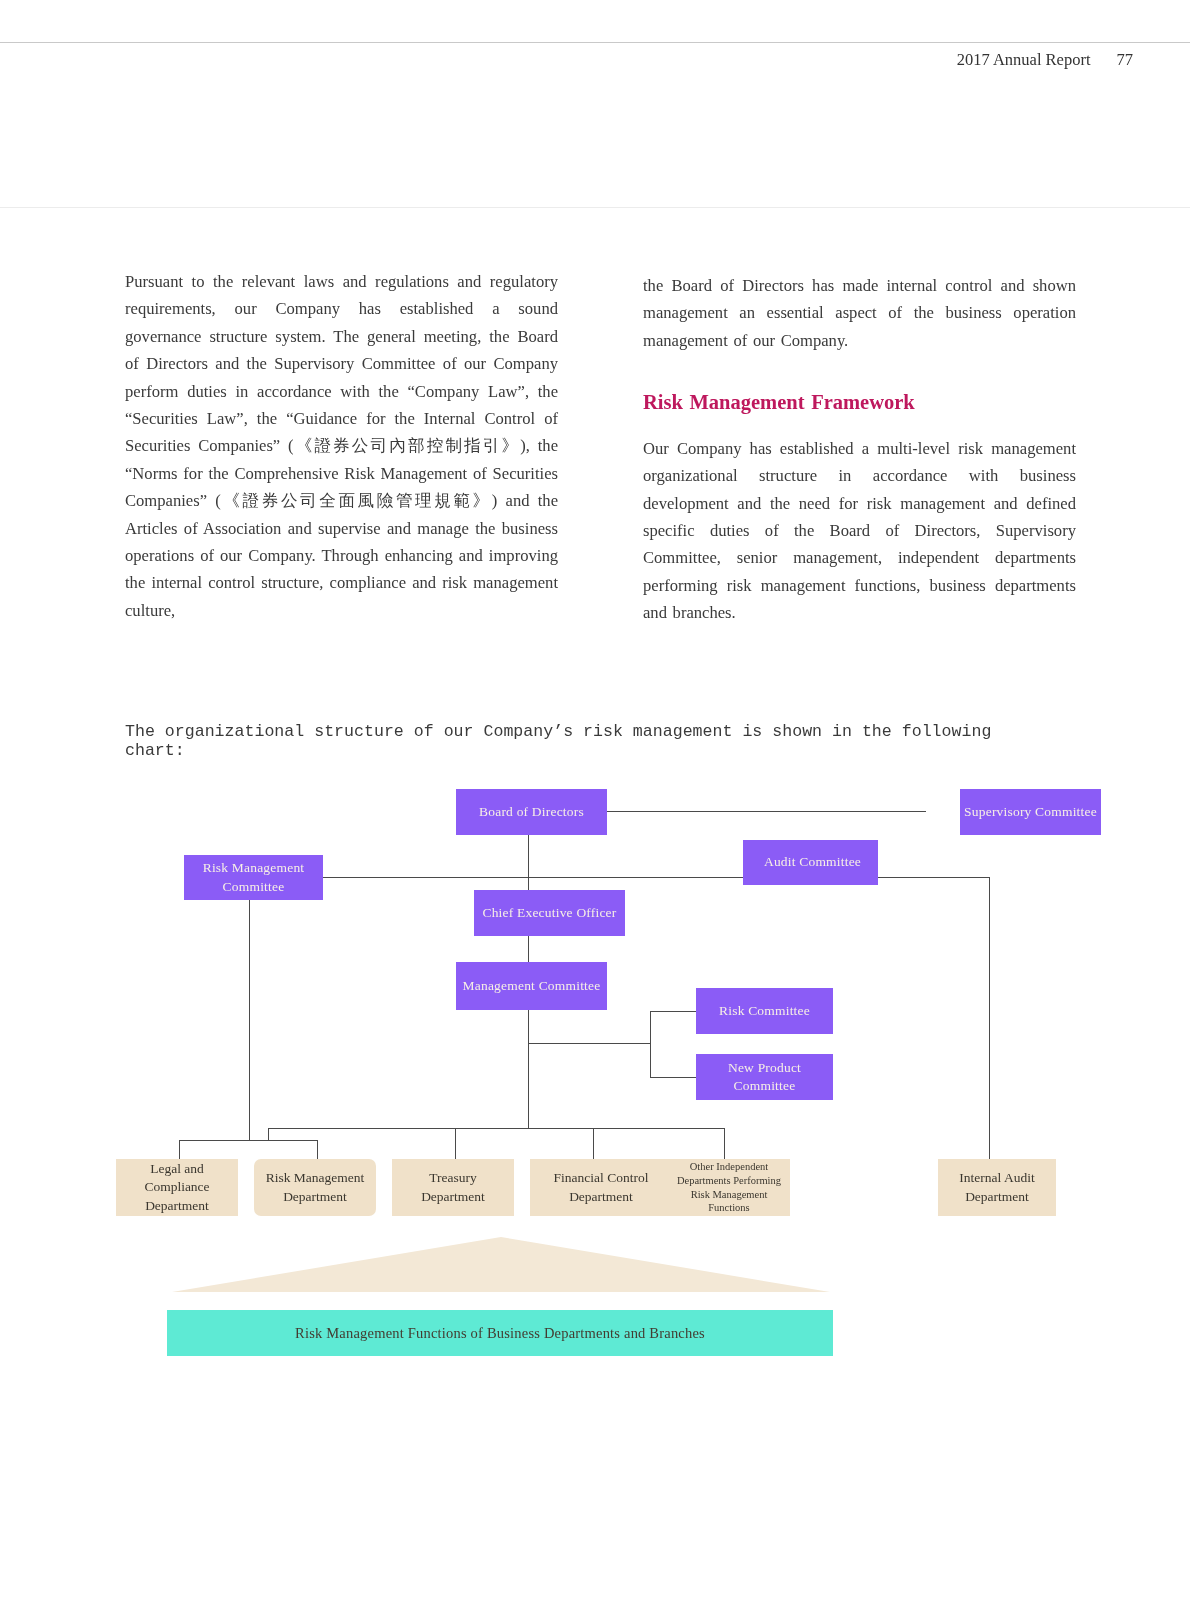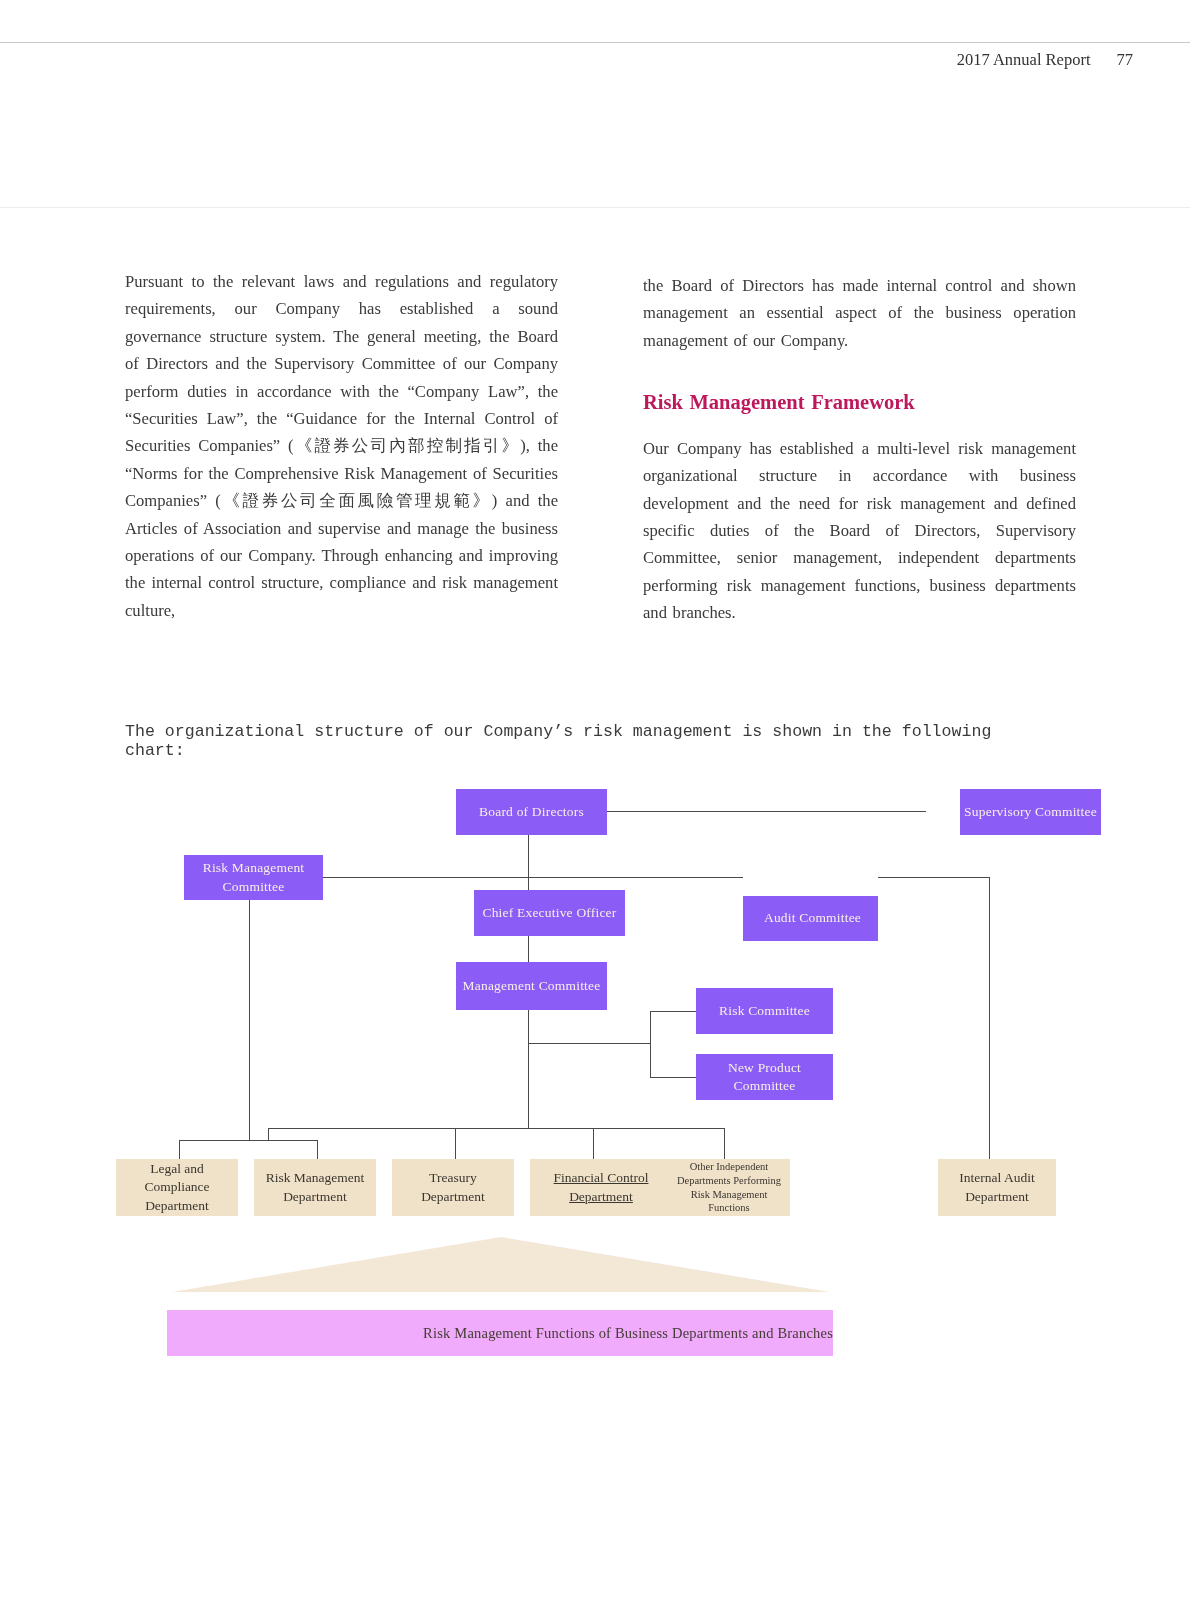--- a/index.html
+++ b/index.html
@@ -22,21 +22,21 @@
   .node.red{background:#8b5cf6;color:#f7efe6;font-size:13.5px;line-height:1.35;letter-spacing:.2px;}
   .node.beige{background:#f0e1c9;color:#3b372f;font-size:13.5px;line-height:1.35;}
   .node.beige.small{font-size:10.5px;line-height:1.3;padding:2px 2px;}
   .hline,.vline{position:absolute;background:#4a4a4a;}
   .hline{height:1px;}
   .vline{width:1px;}
   .triangle{position:absolute;left:172px;top:1237px;width:0;height:0;
         border-left:329px solid transparent;border-right:329px solid transparent;
         border-bottom:55px solid #f3e8d6;}
   .bottom-bar{position:absolute;left:167px;top:1310px;width:666px;height:46px;
-        background:#f0abfc;display:flex;align-items:center;justify-content:flex-end;
+        background:#5eead4;display:flex;align-items:center;justify-content:center;
         font-size:14.5px;color:#433c31;letter-spacing:.2px;}
 </style>
 </head>
 <body>
 
 <div class="page">
 
   <div class="rule" style="top:42px;"></div>
   <div class="rule light" style="top:207px;"></div>
 
@@ -76,30 +76,30 @@
     <div class="vline" style="left:593px;top:1128px;height:31px;"></div>
     <div class="vline" style="left:724px;top:1128px;height:31px;"></div>
     <div class="vline" style="left:249px;top:900px;height:240px;"></div>
     <div class="hline" style="left:179px;top:1140px;width:139px;"></div>
     <div class="vline" style="left:179px;top:1140px;height:19px;"></div>
     <div class="vline" style="left:317px;top:1140px;height:19px;"></div>
 
     <div class="node red" style="left:456px;top:789px;width:151px;height:46px;">Board of Directors</div>
     <div class="node red" style="left:960px;top:789px;width:141px;height:46px;">Supervisory Committee</div>
     <div class="node red" style="left:184px;top:855px;width:139px;height:45px;">Risk Management Committee</div>
-    <div class="node red" style="left:743px;top:896px;width:135px;height:45px;padding-left:8px;">Audit Committee</div>
+    <div class="node red" style="left:743px;top:840px;width:135px;height:45px;padding-left:8px;">Audit Committee</div>
     <div class="node red" style="left:474px;top:890px;width:151px;height:46px;">Chief Executive Officer</div>
     <div class="node red" style="left:456px;top:962px;width:151px;height:48px;">Management Committee</div>
     <div class="node red" style="left:696px;top:988px;width:137px;height:46px;">Risk Committee</div>
     <div class="node red" style="left:696px;top:1054px;width:137px;height:46px;">New Product Committee</div>
 
     <div class="node beige" style="left:116px;top:1159px;width:122px;height:57px;">Legal and Compliance Department</div>
-    <div class="node beige" style="left:254px;top:1159px;width:122px;height:57px;">Risk Management Department</div>
+    <div class="node beige" style="left:254px;top:1159px;width:122px;height:57px;border-radius:7px;">Risk Management Department</div>
     <div class="node beige" style="left:392px;top:1159px;width:122px;height:57px;">Treasury Department</div>
-    <div class="node beige" style="left:530px;top:1159px;width:142px;height:57px;text-decoration:underline;">Financial Control Department</div>
+    <div class="node beige" style="left:530px;top:1159px;width:142px;height:57px;">Financial Control Department</div>
     <div class="node beige small" style="left:668px;top:1159px;width:122px;height:57px;">Other Independent Departments Performing Risk Management Functions</div>
     <div class="node beige" style="left:938px;top:1159px;width:118px;height:57px;">Internal Audit Department</div>
 
     <div class="triangle"></div>
     <div class="bottom-bar">
       <span>Risk Management Functions of Business Departments and Branches</span>
     </div>
 
   </div>
 </div>

